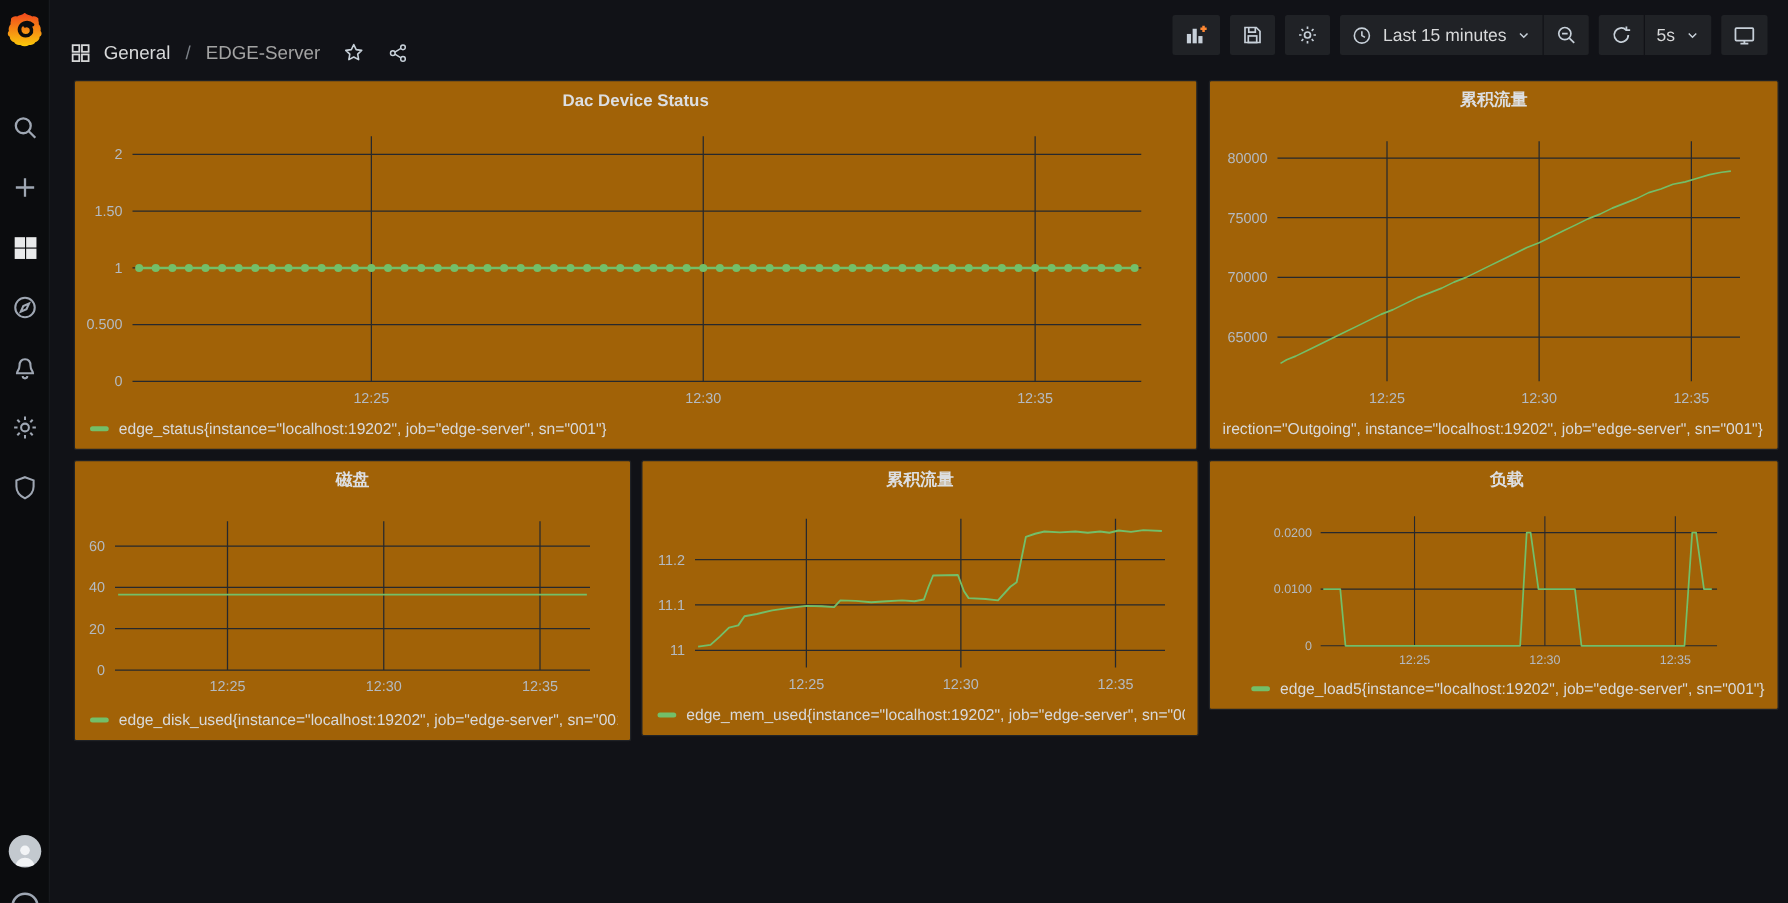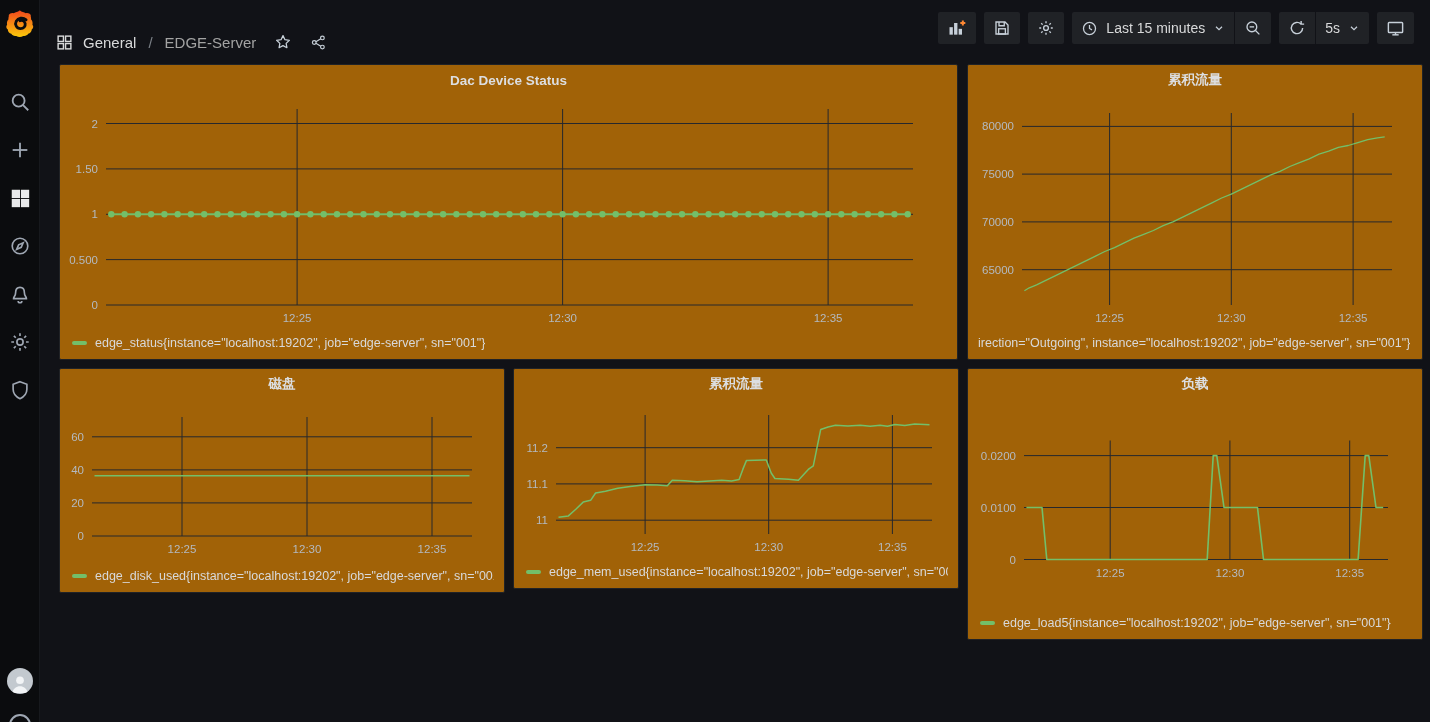--- a/index.html
+++ b/index.html
@@ -57,21 +57,21 @@
   .legend-row { flex:0 0 26px; display:flex; align-items:center; padding:0 10px 6px 12px;
     overflow:hidden; white-space:nowrap; }
   .legend-swatch { display:inline-block; width:15px; height:4px; border-radius:2px;
     background:#73bf69; margin-right:8px; flex:0 0 auto; }
   .legend-text { font-size:12.5px; color:#d8d9da; cursor:pointer; overflow:hidden; white-space:nowrap; }
 
   #p0 { left:59px;  top:64px;  width:899px; height:296px; }
   #p1 { left:967px; top:64px;  width:456px; height:296px;justify-content:center; }
   #p2 { left:59px;  top:368px; width:446px; height:225px; }
   #p3 { left:513px; top:368px; width:446px; height:221px; }
-  #p4 { left:967px; top:368px; width:456px; height:272px; }
+  #p4 { left:967px; top:368px; width:456px; height:200px;padding-left:21px; }
 </style>
 </head>
 <body>
 
 <nav class="sidebar">
   <div class="logo-box">
     <svg width="30" height="30" viewBox="0 0 64 64">
       <defs>
           <linearGradient id="glg" x1="0" y1="0" x2="0" y2="1">
         <stop offset="0" stop-color="#f1471d"></stop>

